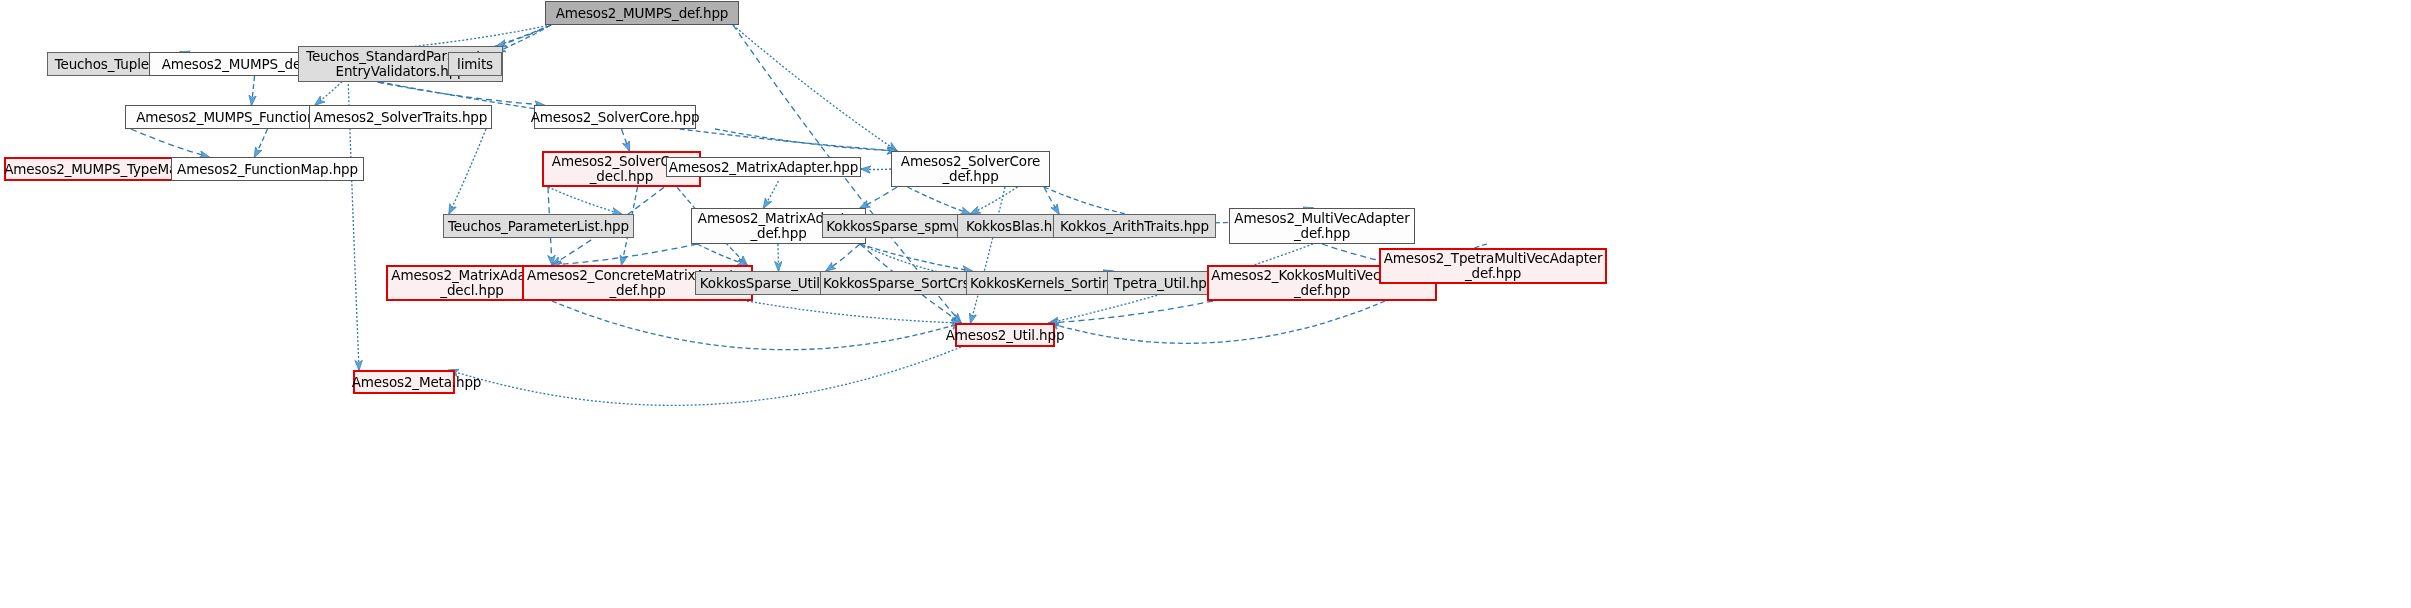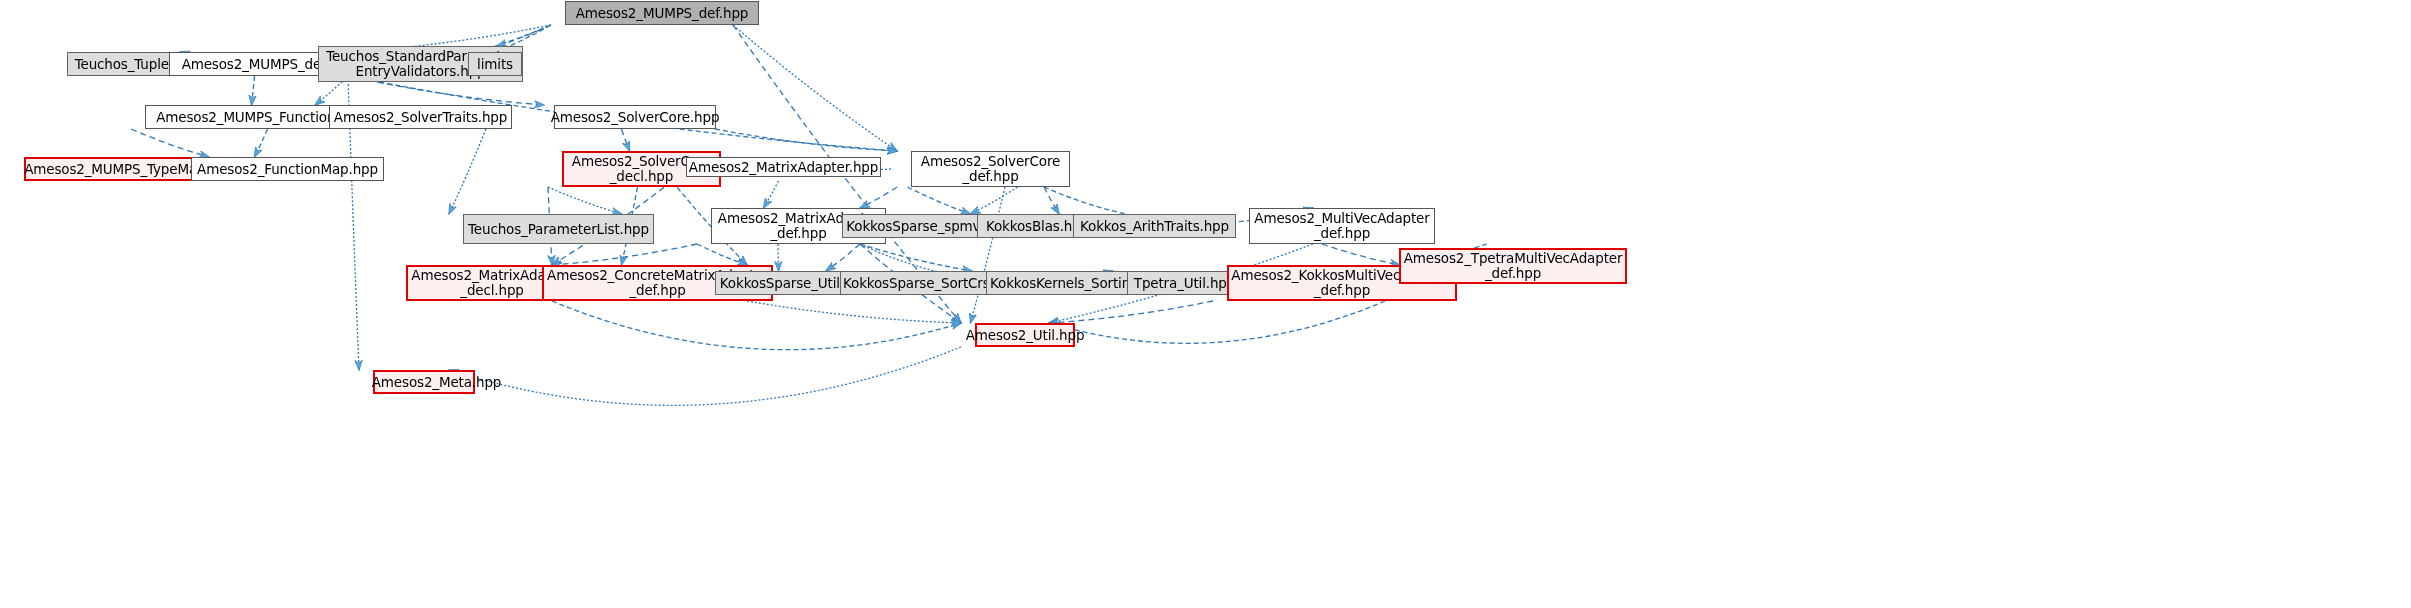--- a/index.html
+++ b/index.html
@@ -33,21 +33,20 @@
     justify-content: center;
     text-align: center;
     font-size: 13.5px;
     line-height: 15px;
     color: #000000;
     border: 1px solid #404040;
     background: #ffffff;
     white-space: pre-line;
     padding: 0 4px;
     letter-spacing: -0.15px;
-    margin-left: 20px;
   }
   .node.grey {
     background: #dddddd;
     border-color: #636363;
   }
   .node.plain {
     background: #fdfdfd;
     border-color: #555555;
   }
   .node.red {
@@ -126,21 +125,21 @@
       <div class="node plain" style="left: 125px; top: 105px; width: 259px; height: 24px;">Amesos2_MUMPS_FunctionMap.hpp</div>
       <div class="node plain" style="left: 309px; top: 105px; width: 183px; height: 24px;">Amesos2_SolverTraits.hpp</div>
       <div class="node plain" style="left: 534px; top: 105px; width: 162px; height: 24px;">Amesos2_SolverCore.hpp</div>
       <div class="node red" style="left: 4px; top: 157px; width: 211px; height: 24px;">Amesos2_MUMPS_TypeMap.hpp</div>
       <div class="node plain" style="left: 171px; top: 157px; width: 193px; height: 24px;">Amesos2_FunctionMap.hpp</div>
       <div class="node red" style="left: 542px; top: 151px; width: 159px; height: 36px;">Amesos2_SolverCore
 _decl.hpp</div>
       <div class="node plain" style="left: 666px; top: 157px; width: 195px; height: 20px;">Amesos2_MatrixAdapter.hpp</div>
       <div class="node plain" style="left: 891px; top: 151px; width: 159px; height: 36px;">Amesos2_SolverCore
 _def.hpp</div>
-      <div class="node grey" style="left: 443px; top: 214px; width: 191px; height: 30px;">Teuchos_ParameterList.hpp</div>
+      <div class="node grey" style="left: 443px; top: 214px; width: 191px; height: 24px;">Teuchos_ParameterList.hpp</div>
       <div class="node plain" style="left: 691px; top: 208px; width: 175px; height: 36px;">Amesos2_MatrixAdapter
 _def.hpp</div>
       <div class="node grey" style="left: 822px; top: 214px; width: 171px; height: 24px;">KokkosSparse_spmv.hpp</div>
       <div class="node grey" style="left: 957px; top: 214px; width: 121px; height: 24px;">KokkosBlas.hpp</div>
       <div class="node grey" style="left: 1053px; top: 214px; width: 163px; height: 24px;">Kokkos_ArithTraits.hpp</div>
       <div class="node plain" style="left: 1229px; top: 208px; width: 186px; height: 36px;">Amesos2_MultiVecAdapter
 _def.hpp</div>
       <div class="node red" style="left: 386px; top: 265px; width: 172px; height: 36px;">Amesos2_MatrixAdapter
 _decl.hpp</div>
       <div class="node red" style="left: 522px; top: 265px; width: 231px; height: 36px;">Amesos2_ConcreteMatrixAdapter

